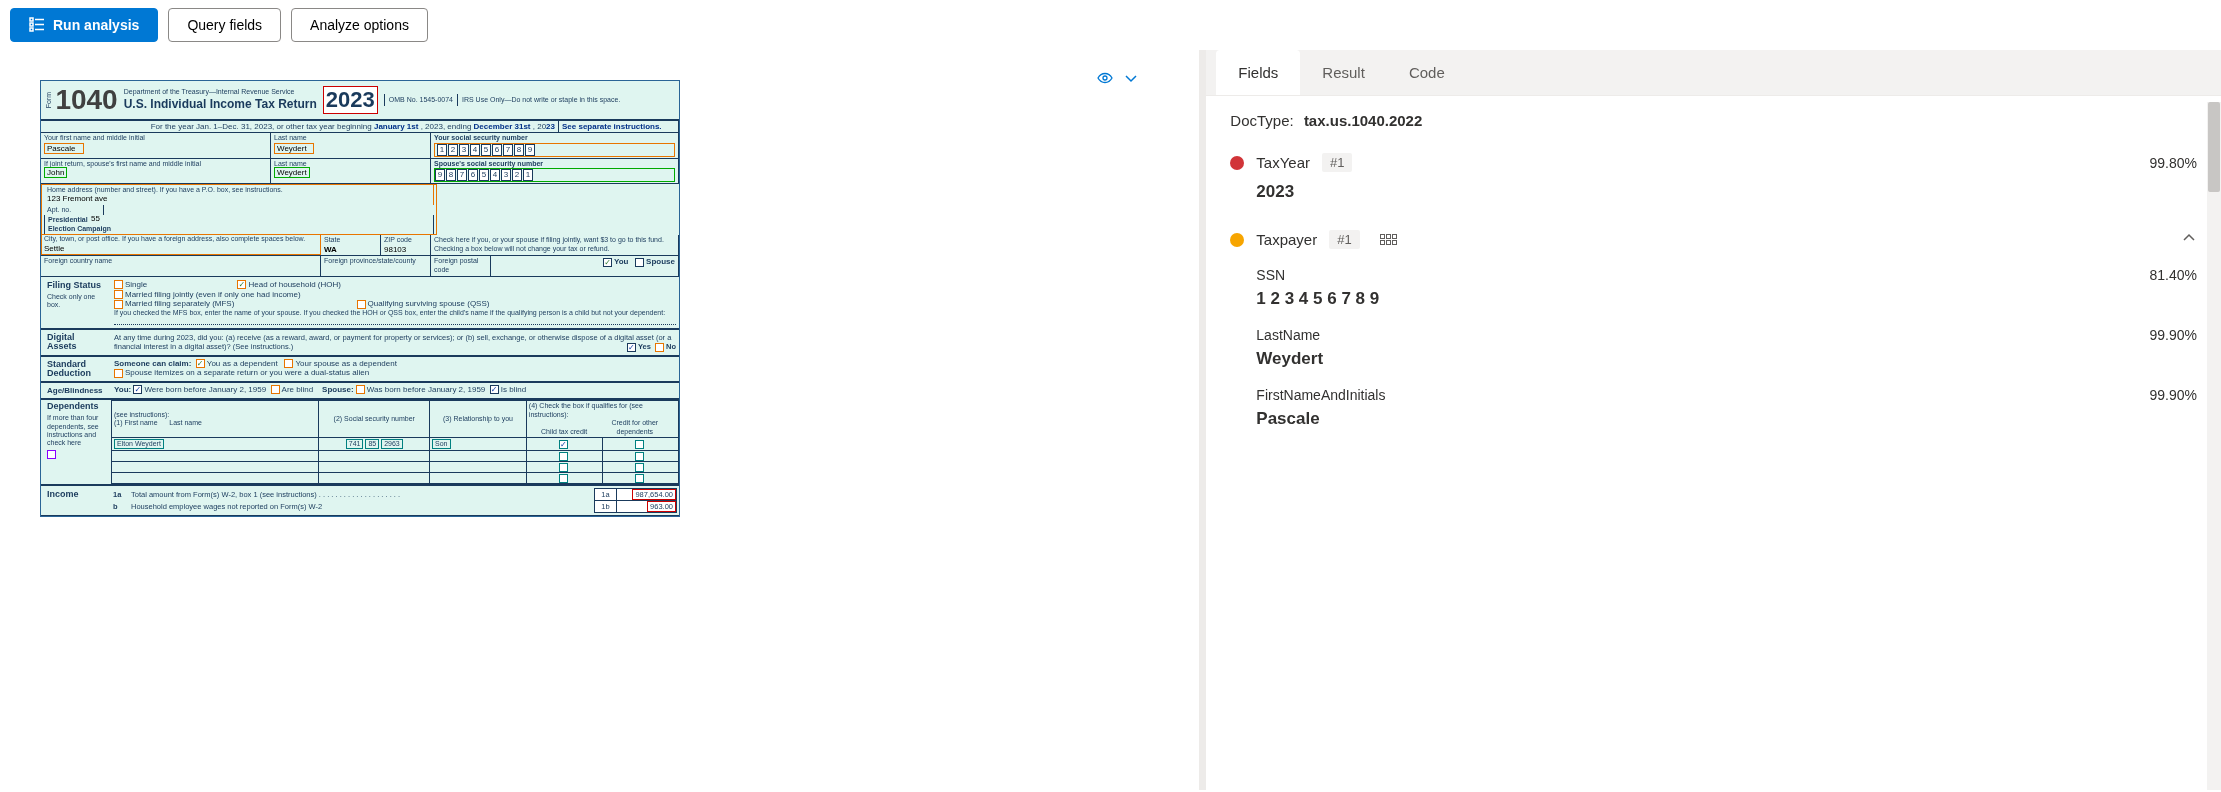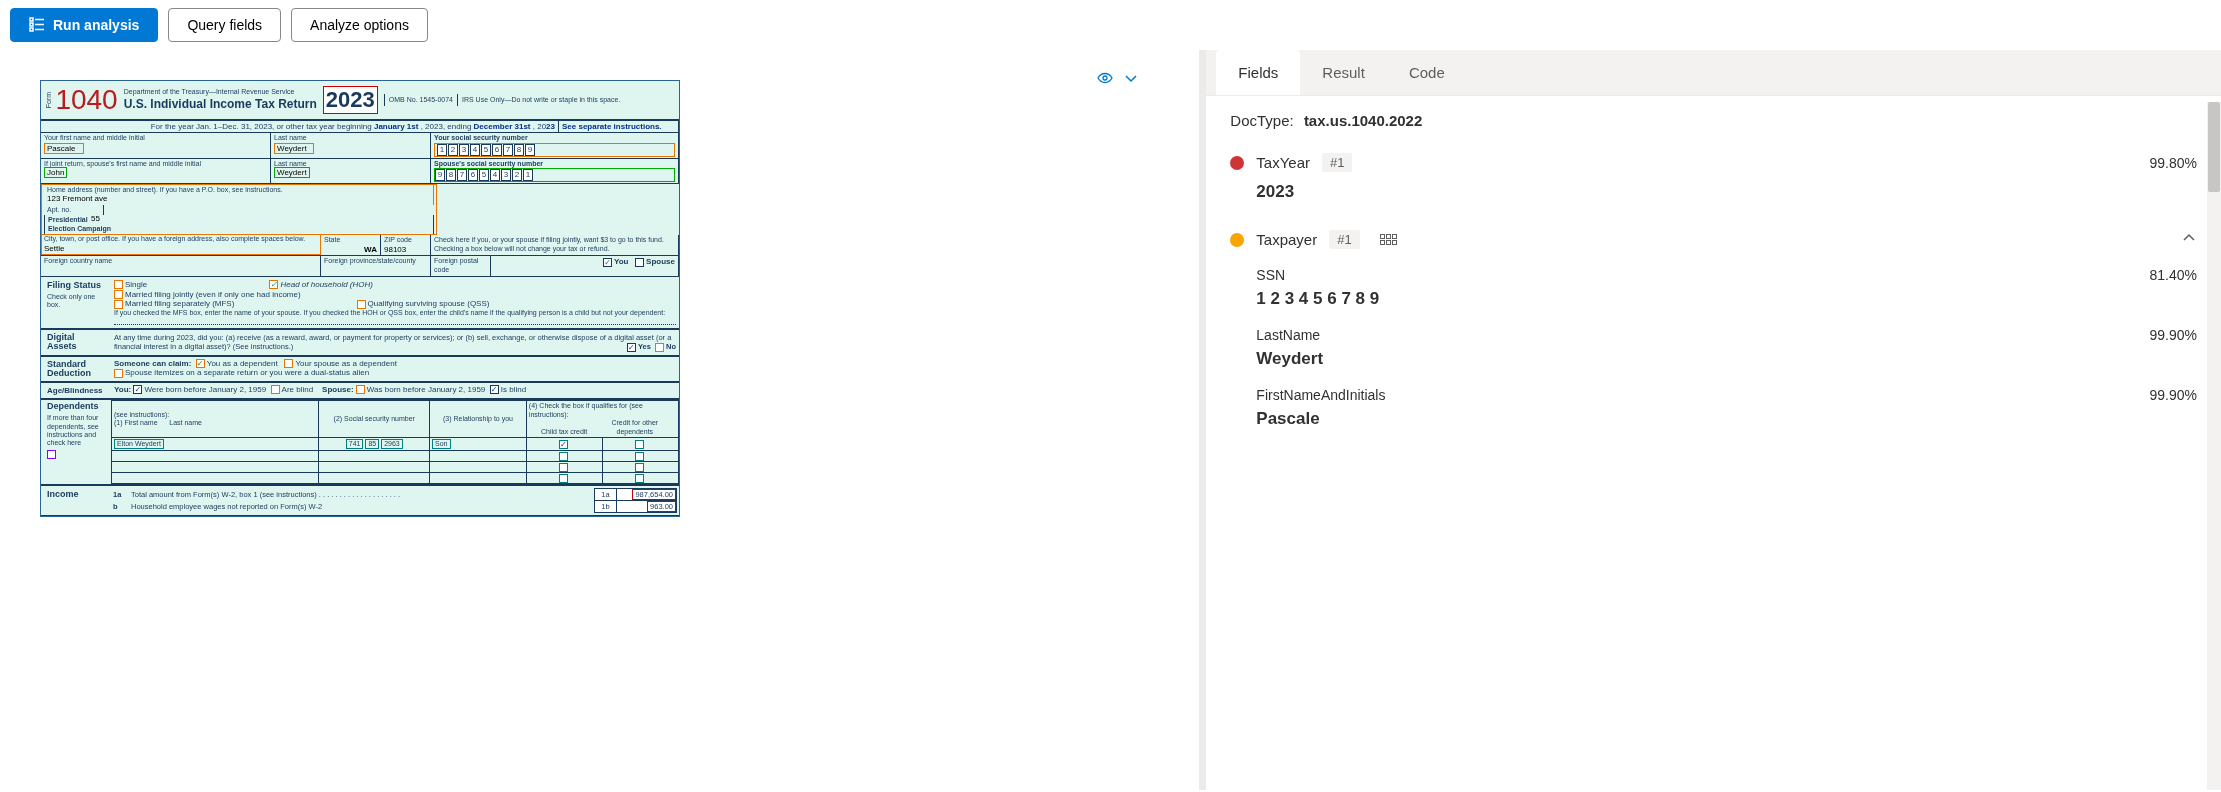--- a/index.html
+++ b/index.html
@@ -5,21 +5,21 @@
 * { box-sizing: border-box; margin: 0; padding: 0; }
 body { font-family: "Segoe UI", -apple-system, sans-serif; font-size: 13px; color: #323130; background: #fff; }
 .toolbar { display: flex; gap: 10px; padding: 8px 10px; align-items: center; }
 .btn { display: inline-flex; align-items: center; gap: 8px; padding: 8px 18px; border: 1px solid #8a8886; border-radius: 4px; background: #fff; font-size: 14px; cursor: pointer; }
 .btn-primary { background: #0078d4; color: #fff; border-color: #0078d4; font-weight: 600; }
 .main { display: flex; height: calc(100vh - 52px); }
 .left { flex: 0 0 54%; position: relative; overflow: auto; padding: 30px 40px; }
 .eye-row { position: absolute; top: 20px; right: 60px; display: flex; gap: 10px; align-items: center; color: #0078d4; }
 .form-img { width: 640px; font-size: 8px; background: #dff5f0; border: 1px solid #2a6496; color: #1a3a5c; line-height: 1.2; position: relative; }
 .hdr { display: flex; align-items: center; padding: 2px 4px; border-bottom: 2px solid #1a3a5c; background:#dff5f0; }
-.f1040 { font-size: 28px; font-weight: 400; color: #b91c1c; margin-right:6px; }
+.f1040 { font-size: 28px; font-weight: 700; color: #404040; margin-right:6px; }
 .fside { writing-mode: vertical-rl; transform: rotate(180deg); font-size:7px; margin-right:2px; }
 .dept { font-size: 7px; }
 .ustitle { font-size: 12px; font-weight: bold; }
 .yearbox { border: 2px solid #1a3a5c; padding: 2px 6px; font-size: 22px; font-weight: 900; color: #1a3a5c; margin: 0 6px; background:#fff; }
 .omb { font-size:7px; border-left:1px solid #1a3a5c; padding:2px 4px; }
 .irsuse { font-size:7px; border-left:1px solid #1a3a5c; padding:2px 4px; }
 .row { display:flex; border-bottom:1px solid #1a3a5c; }
 .cell { border-right:1px solid #1a3a5c; padding:1px 3px; font-size:8px; }
 .lbl { font-size:7px; color:#1a3a5c; }
 .val { color:#000; font-size:8px; }
@@ -168,21 +168,21 @@
           <b>Presidential Election Campaign</b>
         </div>
       </div>
       <div class="row">
         <div class="cell boxed-orange" style="width:280px;border-width:0 1.5px 1.5px 1.5px;">
           <div class="lbl">City, town, or post office. If you have a foreign address, also complete spaces below.</div>
           <span class="val">Settle</span>
         </div>
         <div class="cell" style="width:60px;">
           <div class="lbl">State</div>
-          <div class="val" style="text-align:right;font-weight:bold;">WA</div>
+          <div class="val" style="text-align:left;font-weight:bold;">WA</div>
         </div>
         <div class="cell" style="width:50px;">
           <div class="lbl">ZIP code</div>
           <div class="val" style="text-align:left">98103</div>
         </div>
         <div class="cell" style="flex:1;font-size:7px;" rowspan="2">
           <span>Check here if you, or your spouse if filing jointly, want $3 to go to this fund. Checking a box below will not change your tax or refund.</span>
         </div>
       </div>
       <div class="row">
@@ -198,21 +198,21 @@
           <span class="chk"></span><b>Spouse</b>
         </div>
       </div>
       <div class="row" style="border-bottom:2px solid #1a3a5c;">
         <div class="cell" style="width:70px;border:none;">
           <div class="section-label">Filing Status</div>
           <div style="font-size:7px;padding:0 3px;">Check only one box.</div>
         </div>
         <div class="cell" style="flex:1;border:none;padding:3px;">
           <div><span class="chk orange"></span><span>Single</span>
-          <span style="margin-left:120px;font-style:italic;"><span class="chk orange checked"></span><span>Head of household (HOH)</span></span></div>
+          <span style="margin-left:88px;"><span class="chk orange checked"></span><span>Head of household (HOH)</span></span></div>
           <div><span class="chk orange"></span><span>Married filing jointly (even if only one had income)</span></div>
           <div><span class="chk orange"></span><span>Married filing separately (MFS)</span>
           <span style="margin-left:120px;"><span class="chk orange"></span><span>Qualifying surviving spouse (QSS)</span></span></div>
           <div style="font-size:7px;">If you checked the MFS box, enter the name of your spouse. If you checked the HOH or QSS box, enter the child's name if the qualifying person is a child but not your dependent:</div>
           <div style="border-bottom:1px dotted #1a3a5c;height:8px;"></div>
         </div>
       </div>
       <div class="row" style="border-bottom:2px solid #1a3a5c;">
         <div class="cell" style="width:70px;border:none;">
             <div class="section-label" style="line-height:1;"><span>Digital Assets</span></div>

